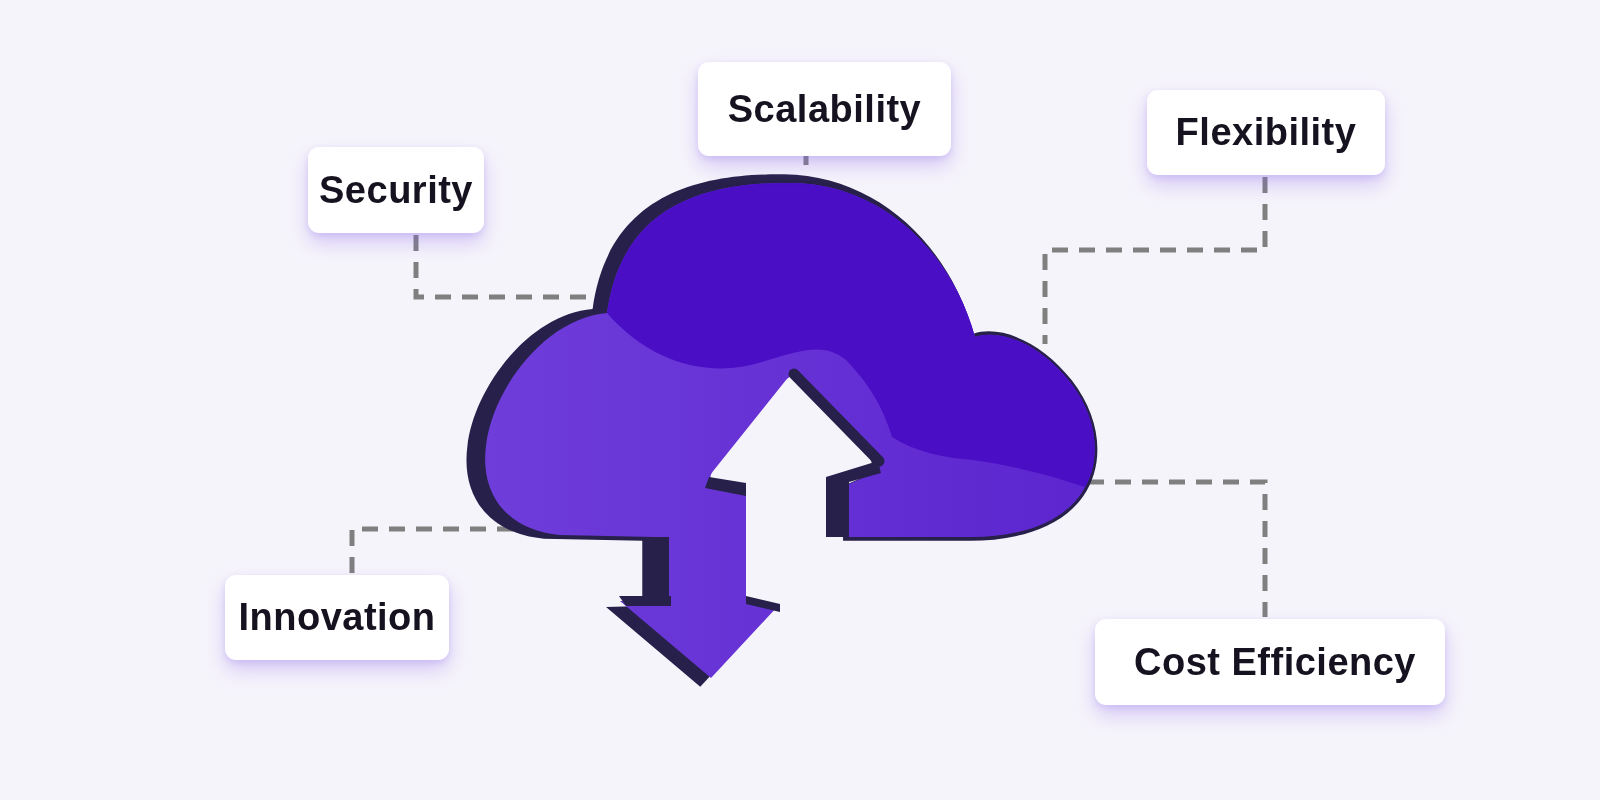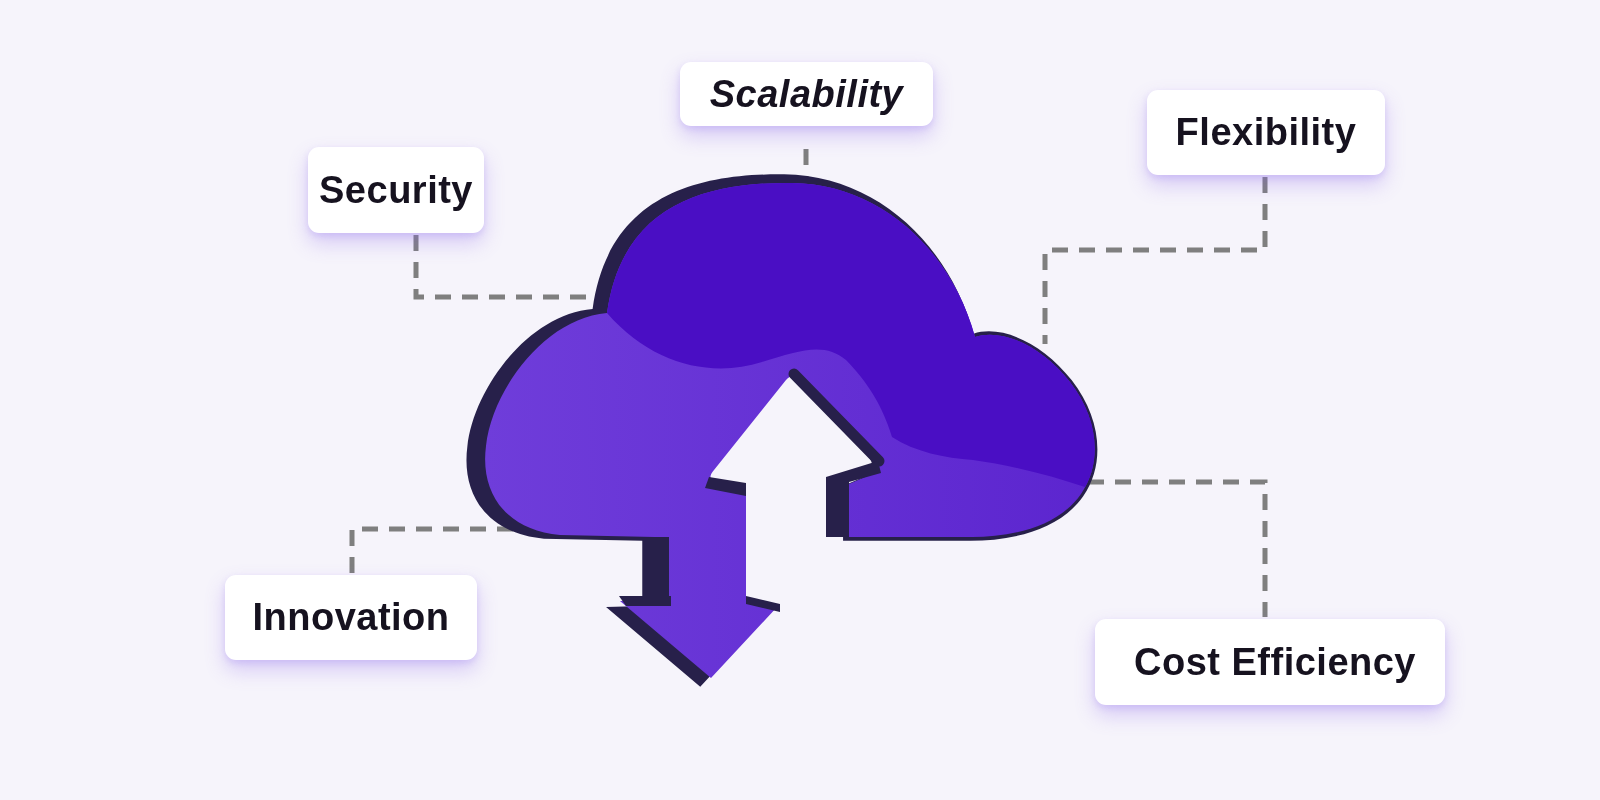--- a/index.html
+++ b/index.html
@@ -15,23 +15,23 @@
     background:#ffffff;border-radius:11px;
     box-shadow:0 10px 20px rgba(139,103,236,.30),0 3px 6px rgba(139,103,236,.18);
     z-index:5;
   }
   .label-card .label-text{
     font-size:38px;font-weight:700;color:#16121f;letter-spacing:.5px;
     white-space:nowrap;
   }
   
   #card-security{left:308px;top:147px;width:176px;height:86px;}
-  #card-scalability{left:680px;top:62px;width:253px;height:64px;font-style:italic;}
+  #card-scalability{left:698px;top:62px;width:253px;height:94px;}
   #card-flexibility{left:1147px;top:90px;width:238px;height:85px;}
-  #card-innovation{left:225px;top:575px;width:252px;height:85px;}
+  #card-innovation{left:225px;top:575px;width:224px;height:85px;}
   #card-cost{left:1095px;top:619px;width:340px;height:86px;padding-left:10px;}
 </style>
 </head>
 <body style="background: rgb(246, 244, 251);">
 
 <div id="stage">
 
   <svg id="cloud-svg" width="1600" height="800" viewBox="0 0 1600 800">
     <defs>
       <linearGradient id="faceGrad" x1="0" y1="0" x2="1" y2="0">

